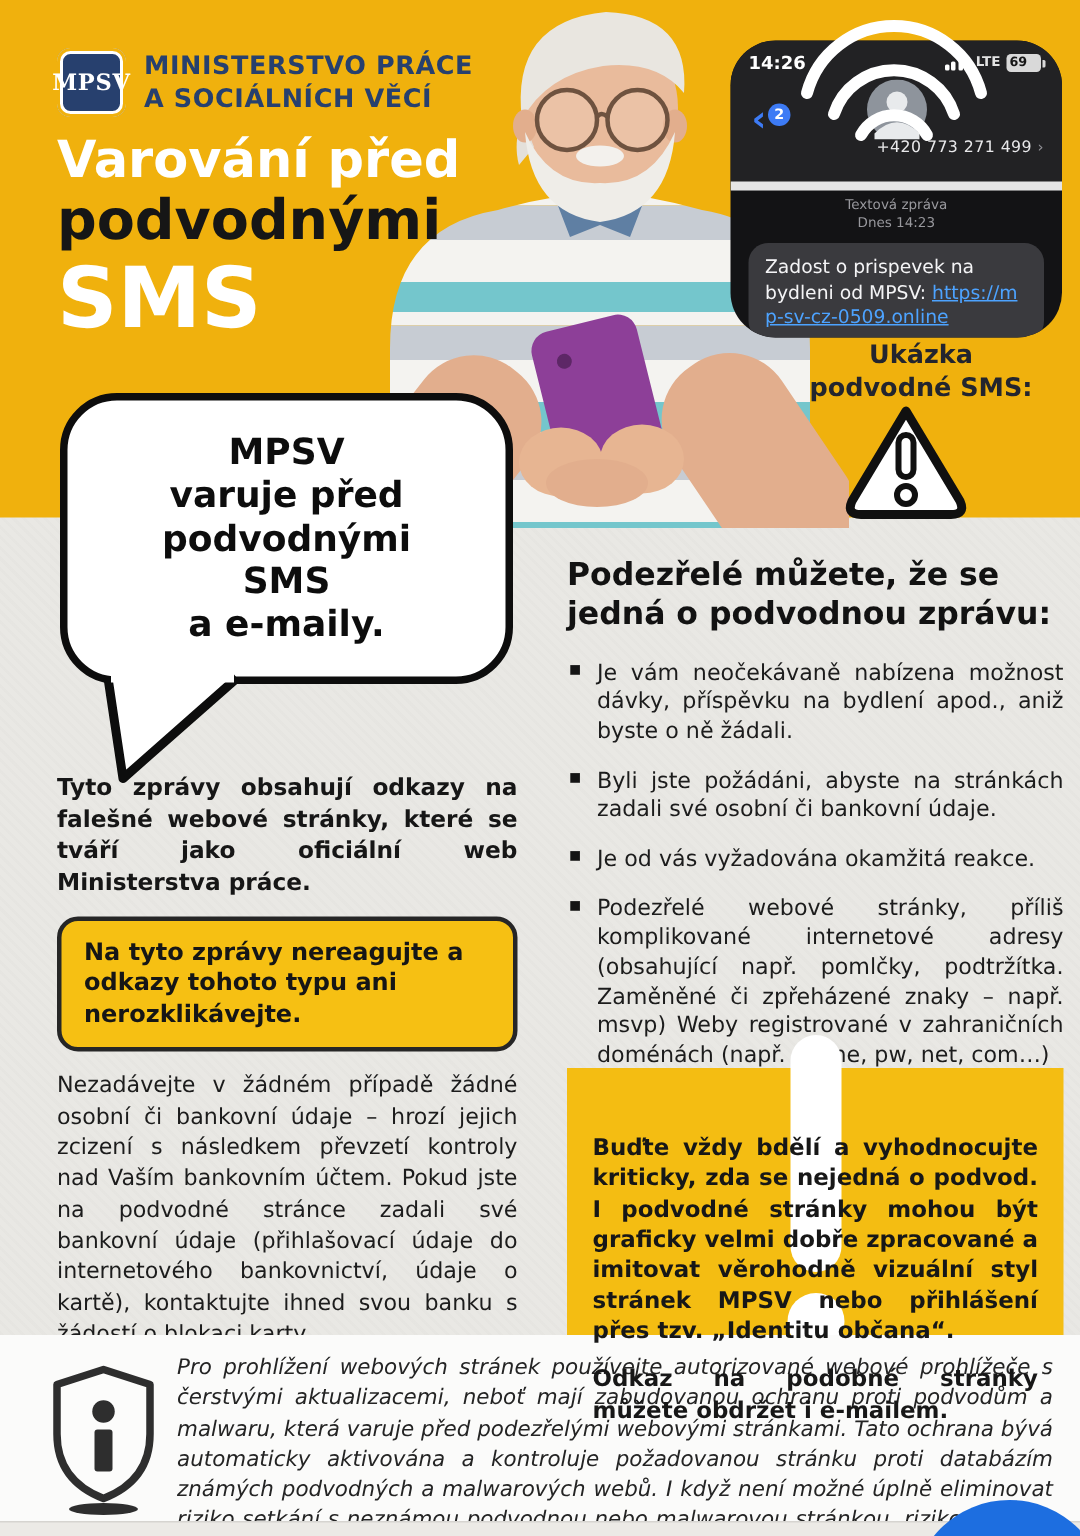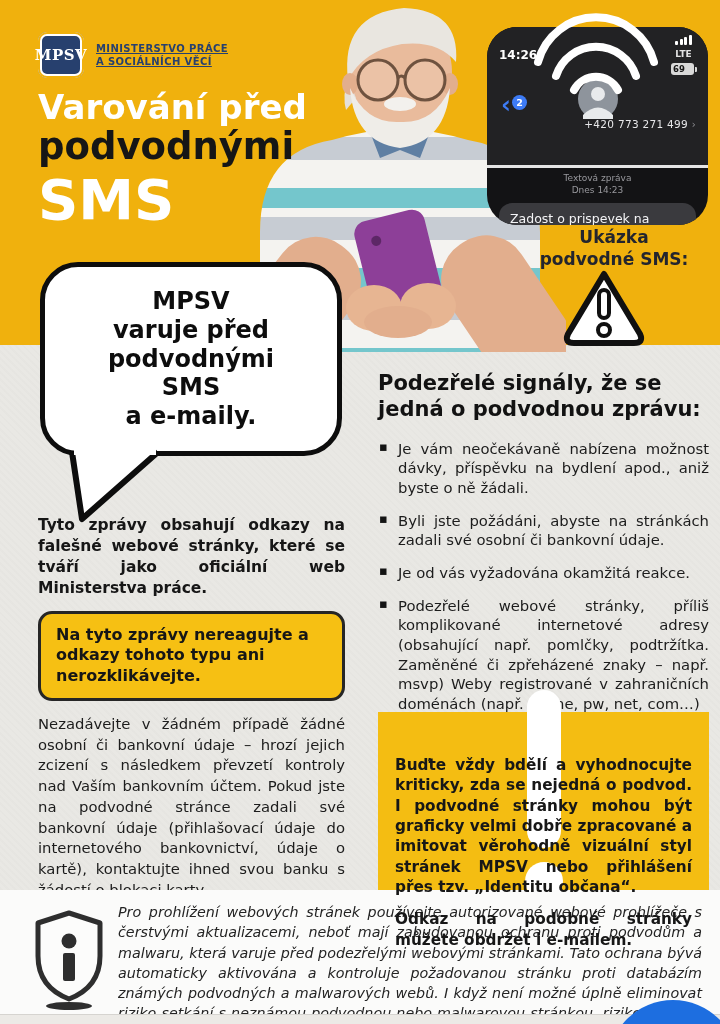--- a/index.html
+++ b/index.html
@@ -15,38 +15,38 @@
   .yellow-band{ position:absolute; left:0; top:0; width:720px; height:345px; background:#f0b10d; }
   
   .logo-row{ position:absolute; left:38px; top:32px; display:flex; align-items:center; gap:12px; z-index:6; }
   .logo-box{
     width:46px; height:46px; background:#27406e; border-radius:9px;
     box-shadow: inset 0 0 0 2px #f0b10d, inset 0 0 0 4px #ffffff;
     display:flex; flex-direction:row; align-items:center; justify-content:center;
     color:#fff; font-family:"DejaVu Serif","Liberation Serif",serif;
     font-weight:bold; font-size:15px; line-height:0.95; letter-spacing:0.5px;
   }
-  .ministry-name{ color:#27406e; font-weight:bold; font-size:10px; line-height:1.3; letter-spacing:0.4px;text-decoration:underline; }
+  .ministry-name{ color:#27406e; font-weight:bold; font-size:17px; line-height:1.3; letter-spacing:0.4px; }
   
   .title{ position:absolute; left:38px; top:88px; z-index:6; font-weight:800; }
   .title .t1{ color:#ffffff; font-size:34px; line-height:1.12; font-weight:bold; }
   .title .t2{ color:#161616; font-size:37px; line-height:1.12; font-weight:bold; }
   .title .t3{ color:#ffffff; font-size:56px; line-height:1.15; font-weight:bold; }
   
   .man{ position:absolute; left:232px; top:0; width:334px; height:352px; z-index:2; }
   
   .phone-panel{
     position:absolute; left:487px; top:27px; width:221px; height:198px;
     background:#131315; border-radius:30px; z-index:3; overflow:hidden;
     color:#f2f2f4;
   }
-  .phone-head{ background:#222224; border-bottom:3px solid #e5e5e5; padding:8px 12px 24px; }
+  .phone-head{ background:#222224; border-bottom:6px solid #e5e5e5; padding:8px 12px 6px; }
   .status-row{ display:flex; justify-content:space-between; align-items:center; }
   .status-time{ font-size:12px; font-weight:bold; color:#ffffff; }
-  .status-right{ display:flex; align-items:center; gap:4px;flex-direction:column; }
+  .status-right{ display:flex; align-items:center; gap:4px; }
   .sig-bars{ display:flex; align-items:flex-end; gap:1.5px; }
   .sig-bars i{ display:block; width:3px; background:#fff; border-radius:1px; }
   .lte{ font-size:9px; color:#e3e3e3; font-weight:bold; }
   .battery{
     min-width:23px; height:12px; border-radius:3px; background:#d9d9d9;
     color:#161616; font-size:8.5px; font-weight:bold; text-align:left; line-height:12px;
     padding:0 2px; position:relative; margin-right:2px;
   }
   .battery:after{ content:""; position:absolute; right:-3px; top:3.5px; width:2px; height:5px; background:#d9d9d9; border-radius:0 1px 1px 0; }
   .chat-header{ position:relative; margin-top:4px; height:62px; }
@@ -273,21 +273,21 @@
       <div>
         <span>Ministerstva práce je </span><a href="#">mpsv.cz</a>
       </div>
       <div class="row2">
         <span>Klientská zóna MPSV: </span><a href="#">jenda.mpsv.cz</a>
       </div>
     </div>
   </div>
 
   <div class="col-right">
-    <h2 class="signals-heading">Podezřelé signály, že se jedná o podvodnou zprávu:</h2>
+    <h2 class="signals-heading">Podezřelé můžete, že se jedná o podvodnou zprávu:</h2>
     <ul class="bullets">
       <li>Je vám neočekávaně nabízena možnost dávky, příspěvku na bydlení apod., aniž byste o ně žádali.</li>
       <li>Byli jste požádáni, abyste na stránkách zadali své osobní či bankovní údaje.</li>
       <li>Je od vás vyžadována okamžitá reakce.</li>
       <li>Podezřelé webové stránky, příliš komplikované internetové adresy (obsahující např. pomlčky, podtržítka. Zaměněné či zpřeházené znaky – např. msvp) Weby registrované v zahraničních doménách (např. online, pw, net, com…)</li>
       <li>Text zprávy obsahuje gramatické nebo pravopisné chyby.</li>
     </ul>
   </div>
 
   <div class="alert-box">

